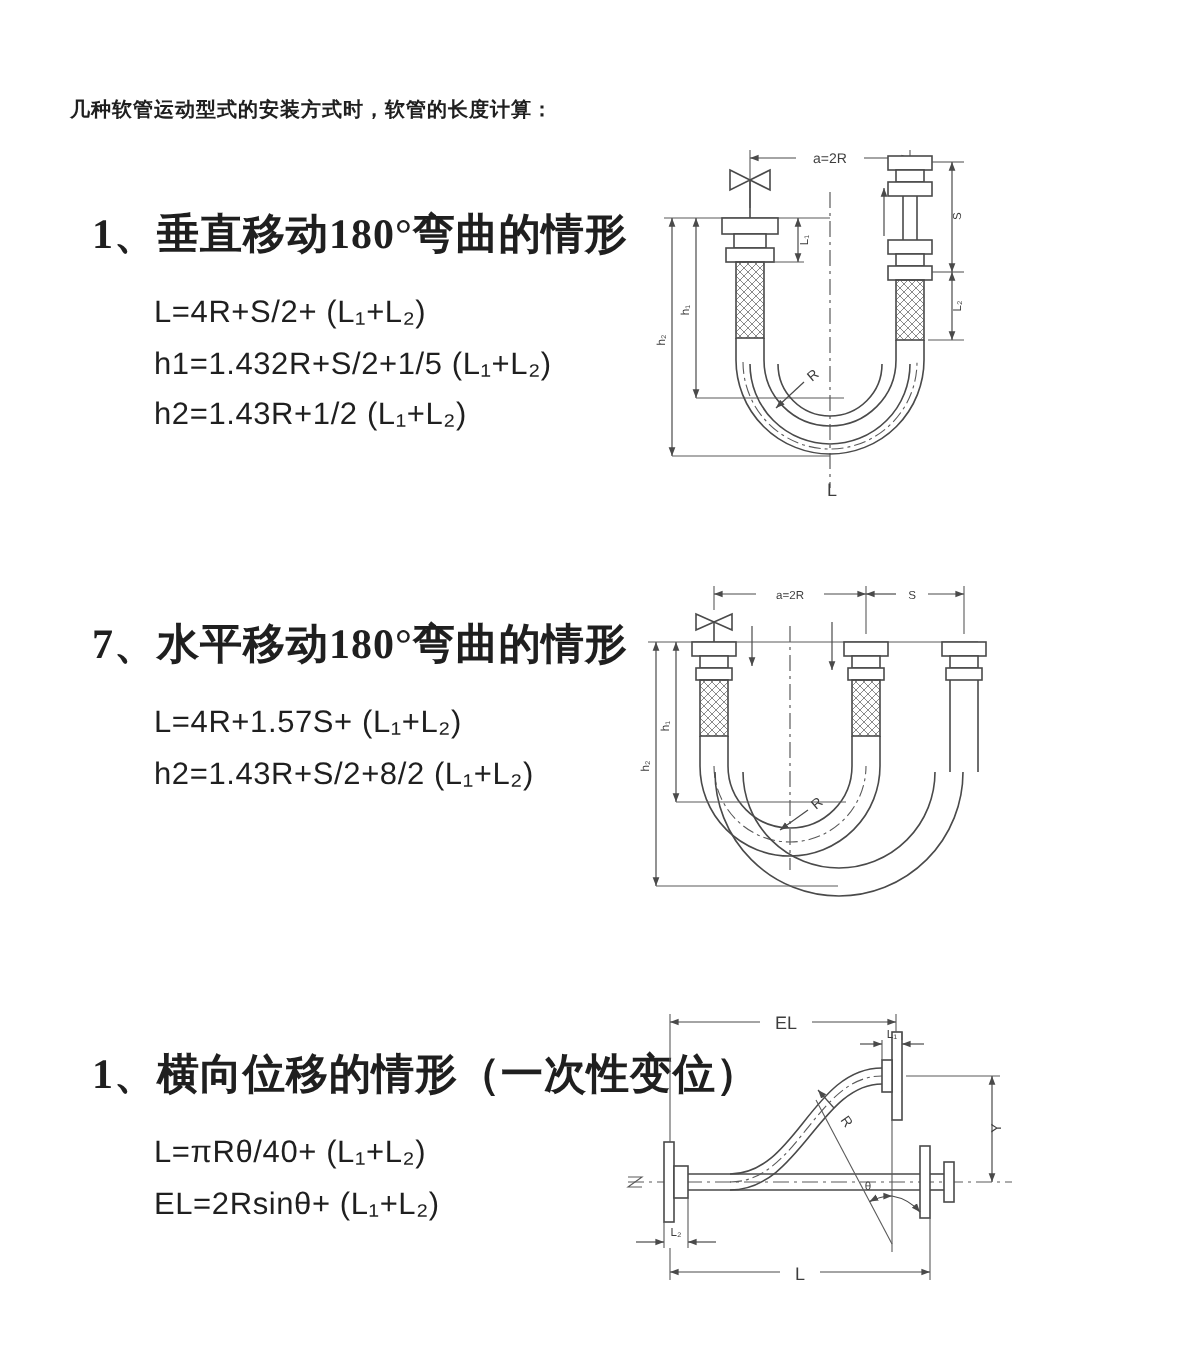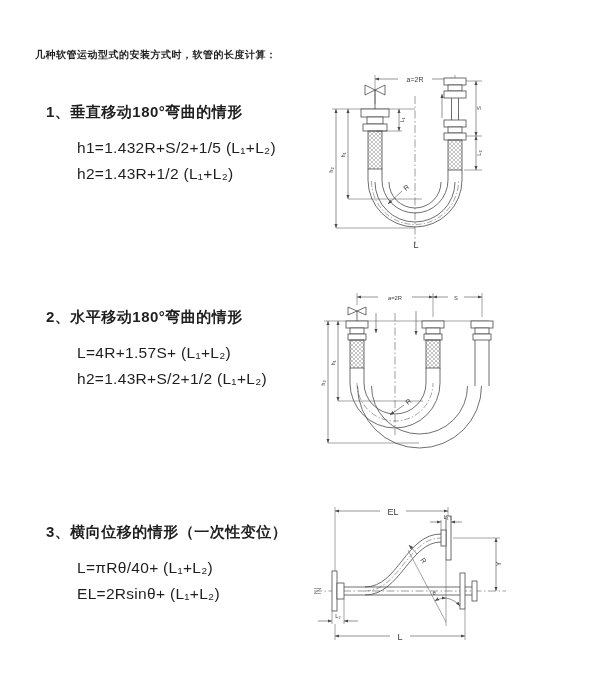--- a/index.html
+++ b/index.html
@@ -5,21 +5,21 @@
   html,body{margin:0;padding:0;}
   body{
     width:600px;height:675px;background:#ffffff;position:relative;overflow:hidden;
     font-family:"Liberation Sans","DejaVu Sans",sans-serif;color:#1f1f1f;
   }
   .title{position:absolute;left:35px;top:20px;font-size:10px;font-weight:700;letter-spacing:.5px;margin-top:28px;}
   .sec{position:absolute;left:46px;}
   #sec1{top:103px}
   #sec2{top:308px}
   #sec3{top:523px}
-  .heading{font-size:15px;font-weight:700;margin:0 0 13px 0;letter-spacing:.5px;}
+  .heading{font-size:21px;font-weight:700;margin:0 0 13px 0;letter-spacing:.5px;font-family:Liberation Serif, serif;}
   .formula{font-size:15.5px;font-weight:400;margin:0 0 0 31px;line-height:25.5px;letter-spacing:.3px;}
   svg{position:absolute;overflow:visible;}
   #d1{left:318px;top:60px;}
   #d2{left:318px;top:283px;}
   #d3{left:310px;top:500px;}
   .ln{stroke:#4a4a4a;stroke-width:.8;fill:none;}
   .thin{stroke:#5a5a5a;stroke-width:.55;fill:none;}
   .dim{stroke:#4a4a4a;stroke-width:.6;fill:none;}
   .cl{stroke:#5a5a5a;stroke-width:.6;fill:none;stroke-dasharray:8 2.5 1.5 2.5;}
   .cla{stroke:#5a5a5a;stroke-width:.55;fill:none;stroke-dasharray:6 2 1.5 2;}
@@ -30,32 +30,33 @@
   .lbl-s{font-size:5.8px;}
   .lbl-b{font-size:9px;}
 </style>
 </head>
 <body>
 
 <div class="title">几种软管运动型式的安装方式时，软管的长度计算：</div>
 
 <div class="sec" id="sec1">
   <div class="heading">1、垂直移动180°弯曲的情形</div>
+  <div class="formula">L=4R+S/2+ (L₁+L₂)</div>
   <div class="formula">h1=1.432R+S/2+1/5 (L₁+L₂)</div>
   <div class="formula">h2=1.43R+1/2 (L₁+L₂)</div>
 </div>
 
 <div class="sec" id="sec2">
-  <div class="heading">2、水平移动180°弯曲的情形</div>
+  <div class="heading">7、水平移动180°弯曲的情形</div>
   <div class="formula">L=4R+1.57S+ (L₁+L₂)</div>
-  <div class="formula">h2=1.43R+S/2+1/2 (L₁+L₂)</div>
+  <div class="formula">h2=1.43R+S/2+8/2 (L₁+L₂)</div>
 </div>
 
 <div class="sec" id="sec3">
-  <div class="heading">3、横向位移的情形（一次性变位）</div>
+  <div class="heading">1、横向位移的情形（一次性变位）</div>
   <div class="formula">L=πRθ/40+ (L₁+L₂)</div>
   <div class="formula">EL=2Rsinθ+ (L₁+L₂)</div>
 </div>
 
 <svg id="d1" width="185" height="196" viewBox="0 0 185 196">
   <defs>
     <marker id="arw" viewBox="0 0 10 10" refX="9" refY="5" markerWidth="8" markerHeight="8" orient="auto-start-reverse">
       <path d="M0,1.5 L9,5 L0,8.5 Z" fill="#4a4a4a"></path>
     </marker>
     <pattern id="xh" width="4" height="4" patternUnits="userSpaceOnUse">

